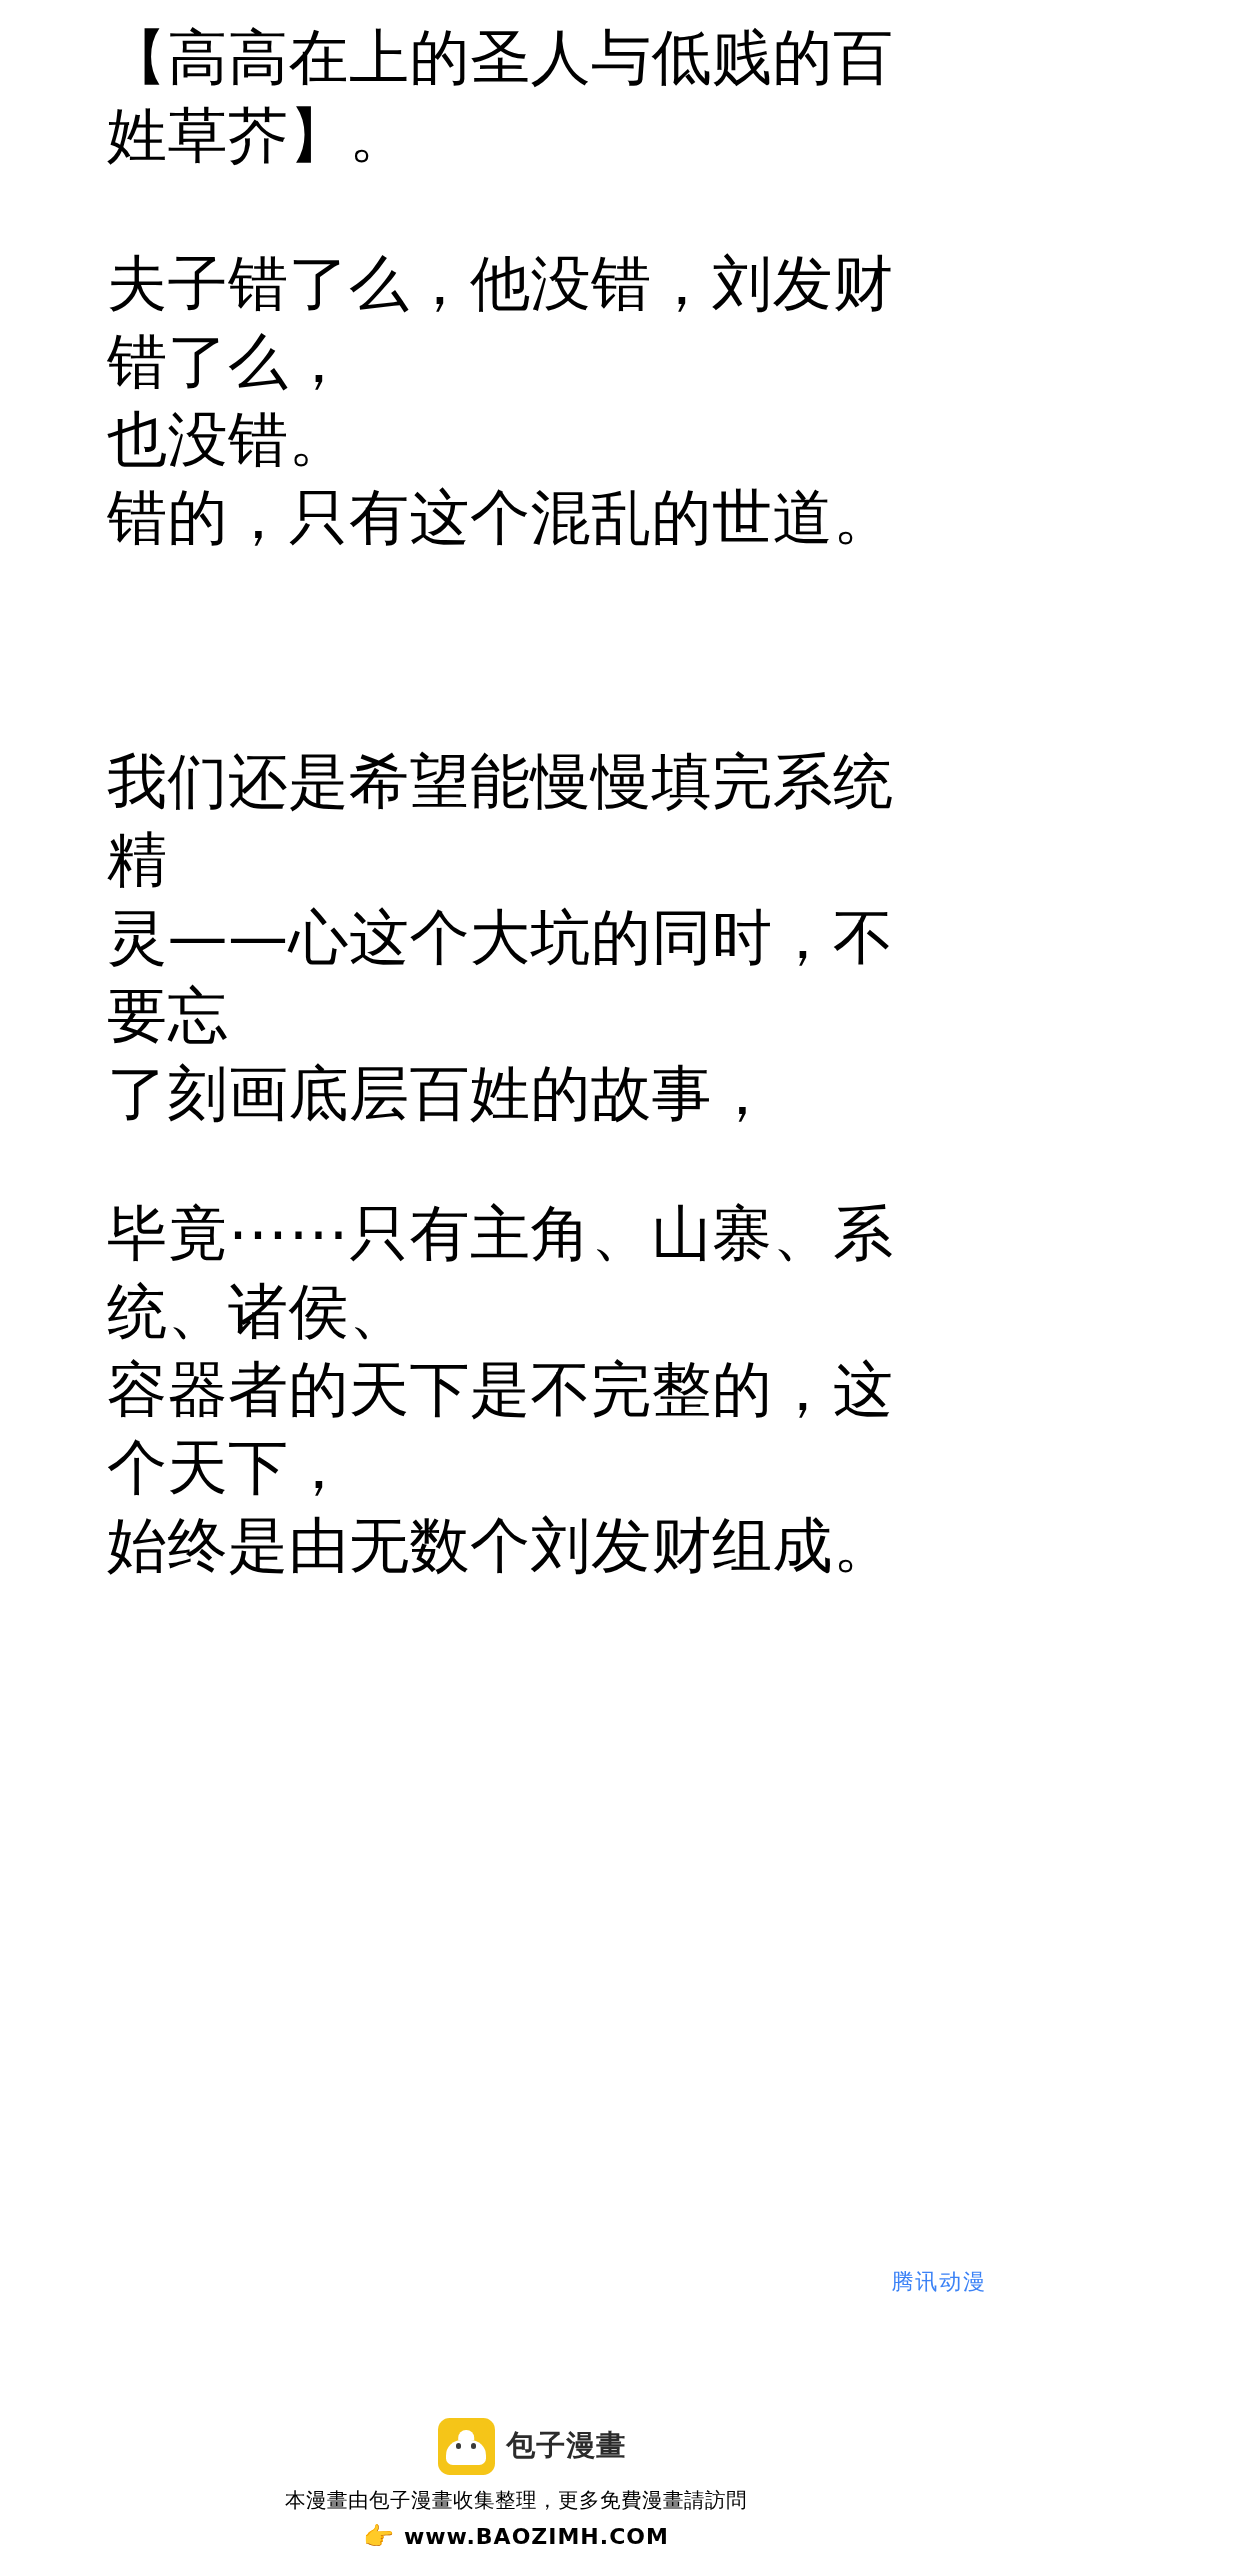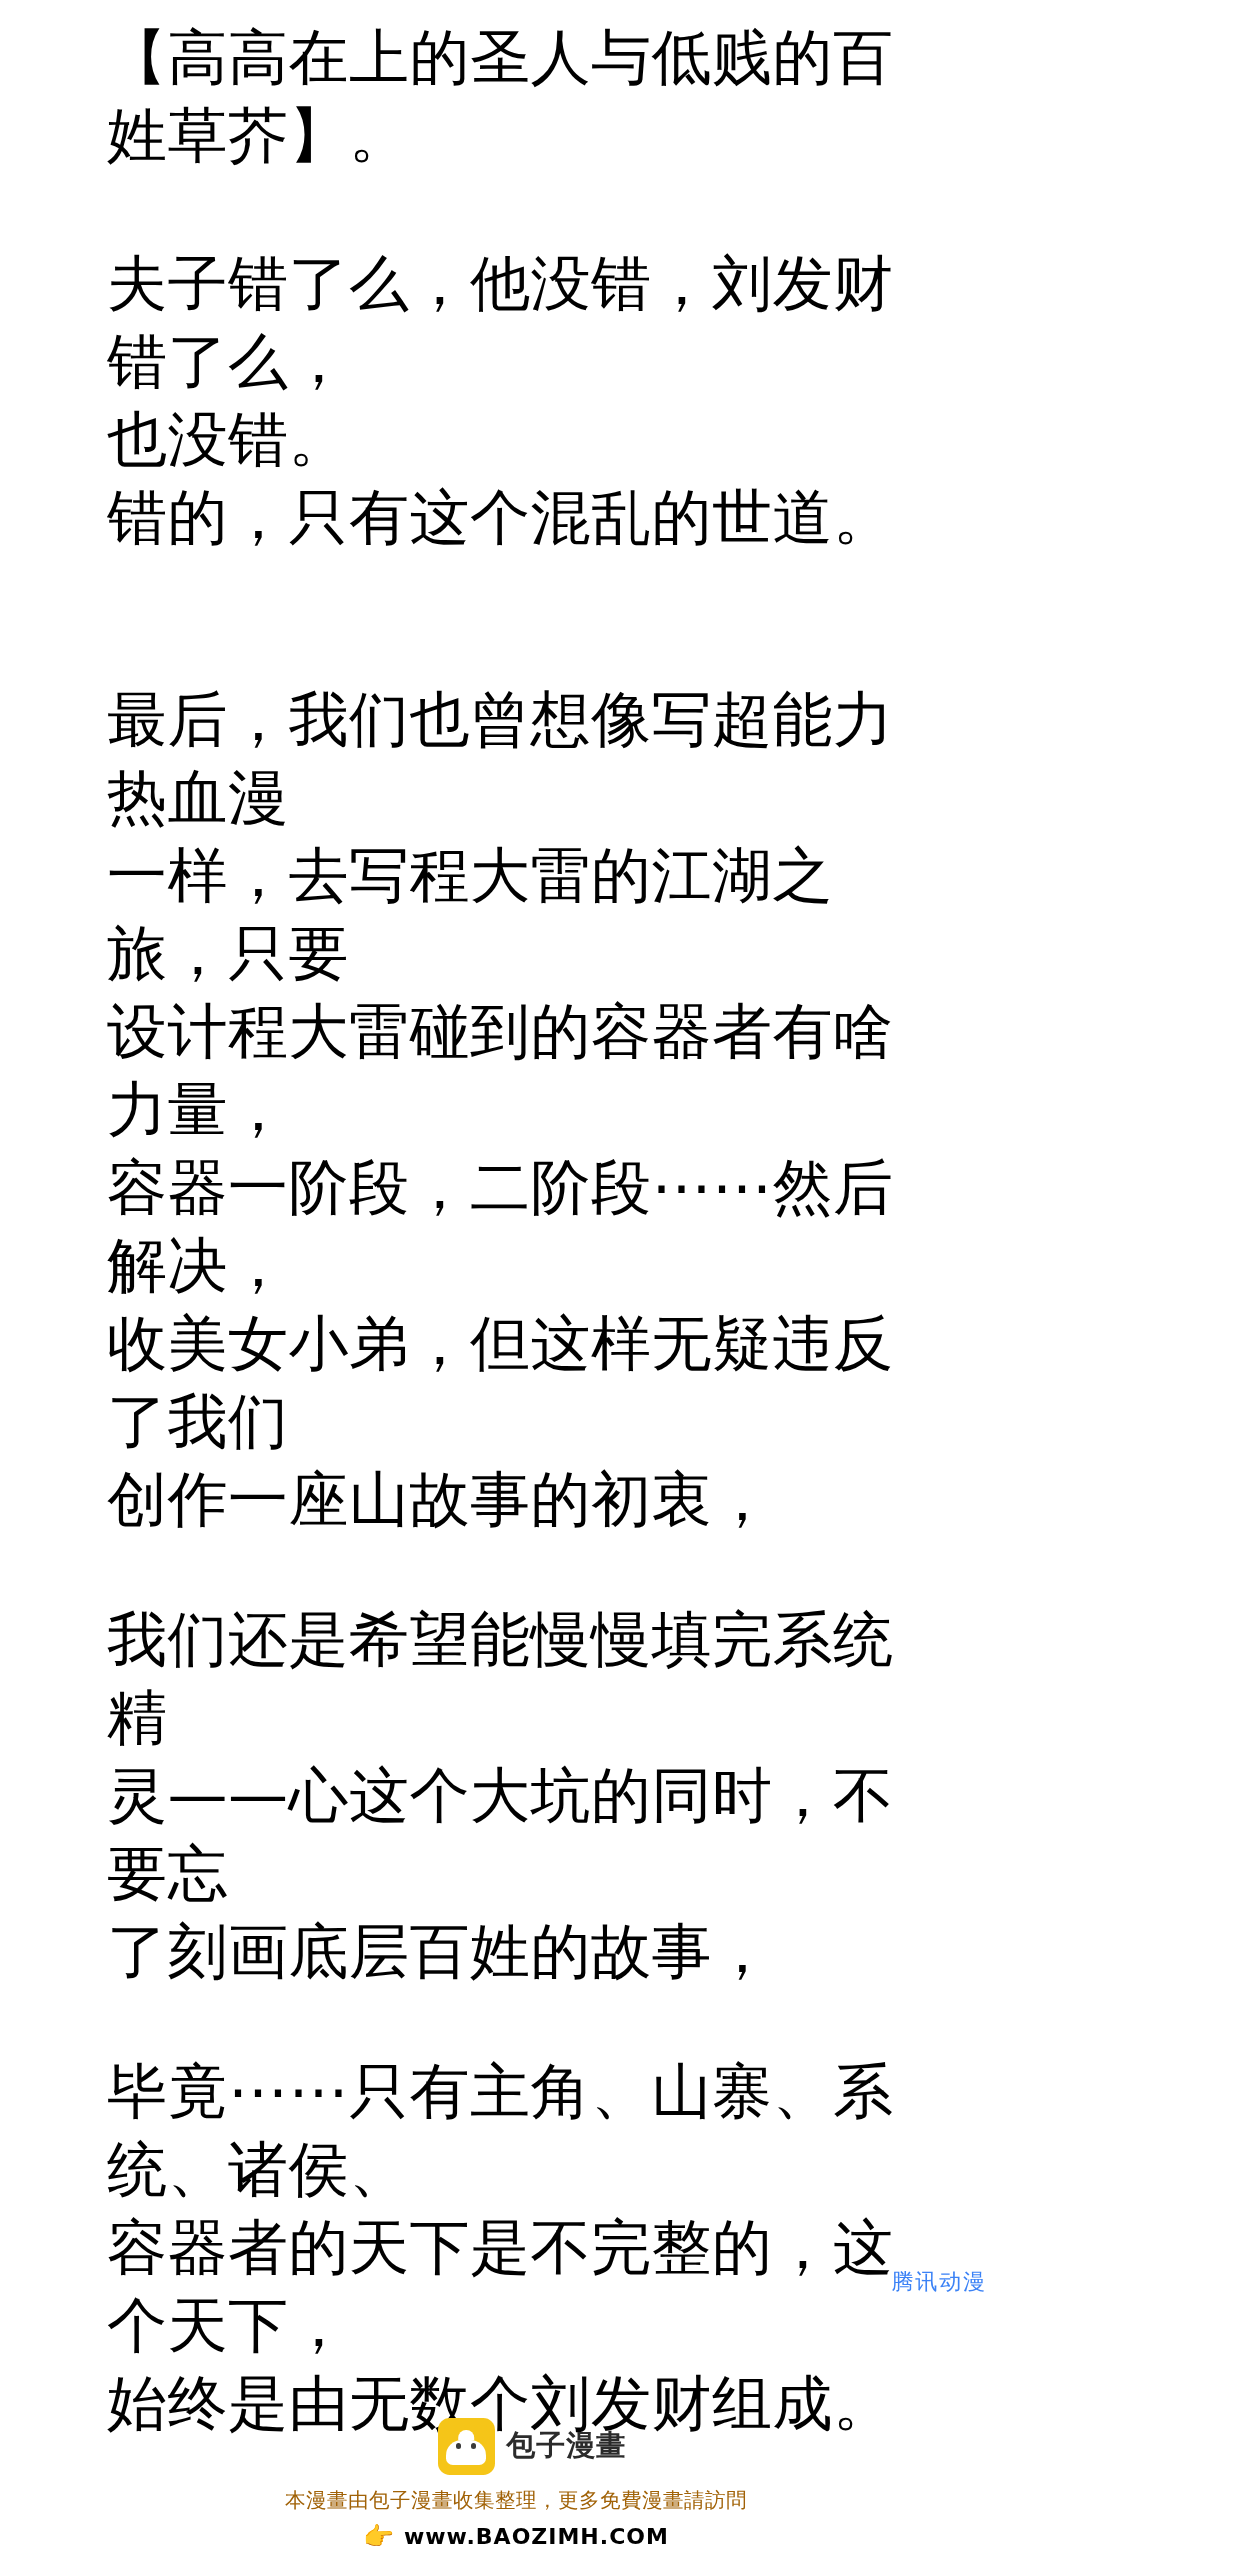--- a/index.html
+++ b/index.html
@@ -106,21 +106,21 @@
     border-radius: 7.8px 7.8px 0 0;
   }
   .brand-name {
     font-size: 29px;
     color: #2b2b2b;
     font-weight: bold;
     letter-spacing: 1px;
   }
   .footer-note {
     font-size: 20.5px;
-    color: #a16207;
+    color: #000000;
     letter-spacing: 0.5px;
     margin-bottom: 9.7px;
   }
   .footer-url-row {
     display: flex;
     align-items: center;
     justify-content: center;
     gap: 9.7px;
   }
   .hand-icon {
@@ -143,26 +143,20 @@
   <div class="content">
     <p class="para heading">【高高在上的圣人与低贱的百姓草芥】。</p>
 
     <p class="para">夫子错了么，他没错，刘发财错了么，
 也没错。
 错的，只有这个混乱的世道。</p>
     <div class="gap-lg"></div>
 
     <div class="gap-lg"></div>
 
-    <p class="para">最后，我们也曾想像写超能力热血漫
-一样，去写程大雷的江湖之旅，只要
-设计程大雷碰到的容器者有啥力量，
-容器一阶段，二阶段⋯⋯然后解决，
-收美女小弟，但这样无疑违反了我们
-创作一座山故事的初衷，</p>
     <div class="gap-lg"></div>
 
     <p class="para">我们还是希望能慢慢填完系统精
 灵——心这个大坑的同时，不要忘
 了刻画底层百姓的故事，</p>
     <div class="gap-lg"></div>
 
     <p class="para">毕竟⋯⋯只有主角、山寨、系统、诸侯、
 容器者的天下是不完整的，这个天下，
 始终是由无数个刘发财组成。</p>

